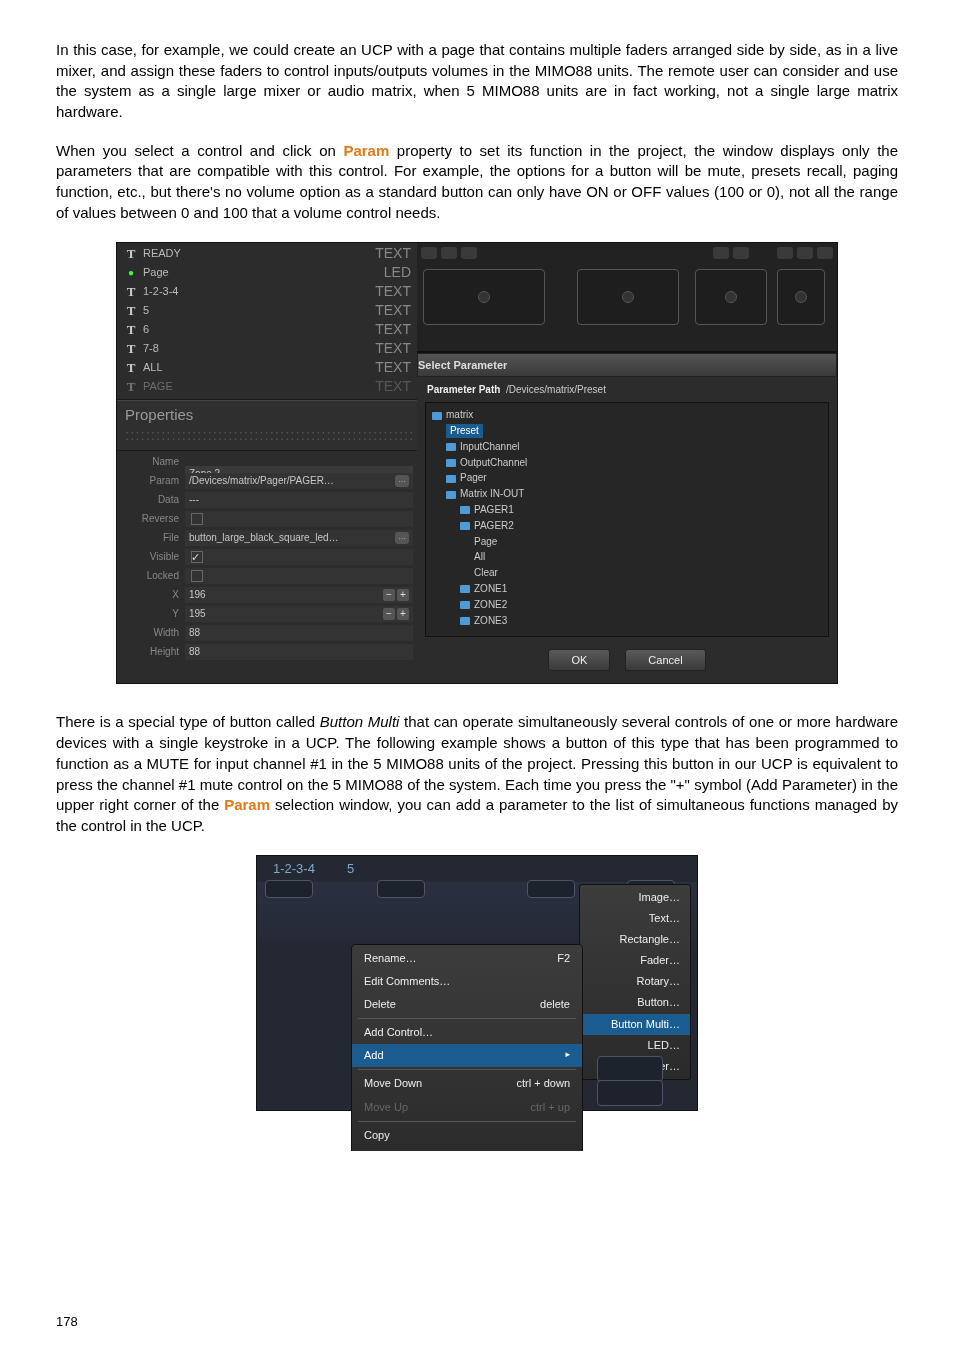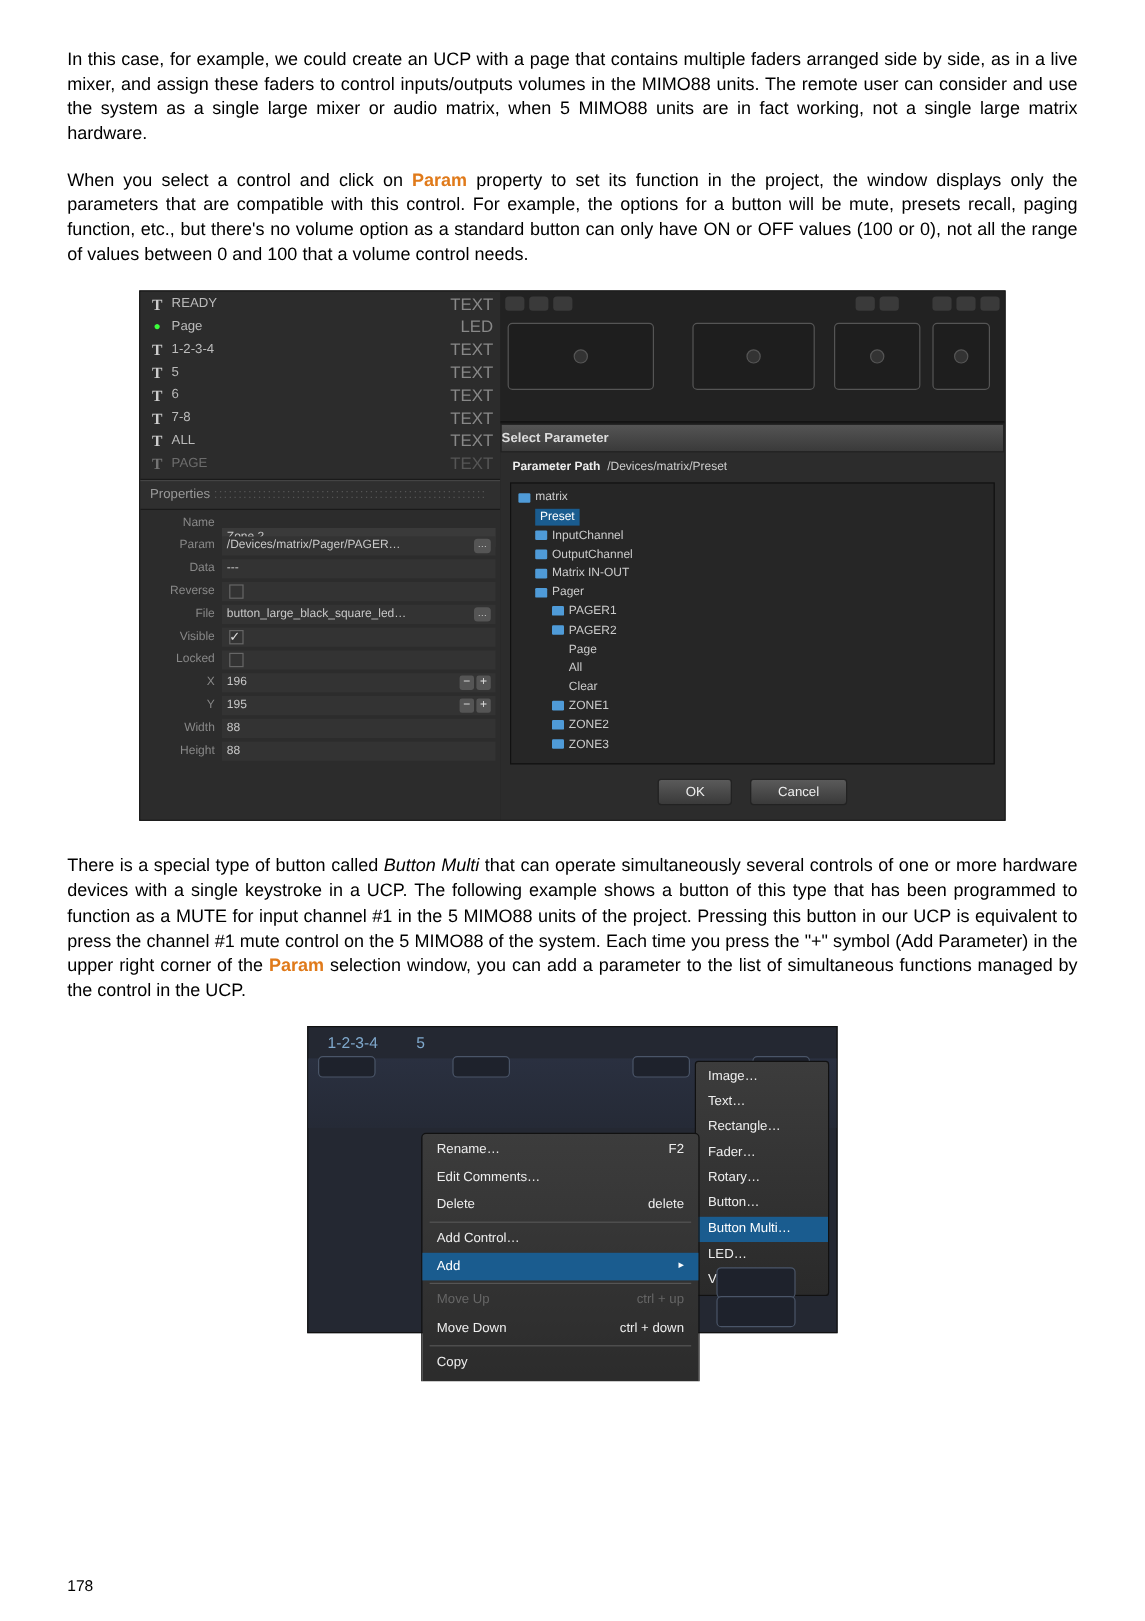--- a/index.html
+++ b/index.html
@@ -31,21 +31,21 @@
   .fig1-left { width: 300px; background: #2c2c2c; }
   .fig1-right { flex: 1; background: #262626; position: relative; }
 
   .itemlist { padding: 2px 0; border-bottom: 1px solid #1a1a1a; }
   .itemrow { display: flex; align-items: center; height: 19px; padding: 0 6px; }
   .itemrow .icon { width: 16px; text-align: center; font-weight: bold; font-family: Georgia, serif; font-size: 13px; }
   .itemrow .icon.led { color: #3cff3c; font-family: Arial; font-size: 10px; }
   .itemrow .lbl { flex: 1; padding-left: 4px; color: #bbb; }
   .itemrow .tag { color: #888; font-size: 14px; }
 
-  .props-title { background: #2f2f2f; padding: 4px 8px; color: #999; font-size: 11px; border-top: 1px solid #444; border-bottom: 1px solid #1a1a1a; }
+  .props-title { background: #2f2f2f; padding: 4px 8px; color: #999; font-size: 15px; border-top: 1px solid #444; border-bottom: 1px solid #1a1a1a; }
   .dotfill { display:inline-block; letter-spacing:1px; color:#555; }
   .props { padding: 2px 0 12px 0; }
   .prow { display: flex; align-items: center; height: 19px; padding: 0 4px; }
   .prow .pk { width: 58px; text-align: right; color: #888; font-size: 10px; padding-right: 6px; }
   .prow .pv { flex: 1; color: #c8c8c8; font-size: 10px; padding-left: 4px; background: #333; height: 16px; line-height: 16px; display:flex; align-items:center; }
   .prow .pv.hi { background: #3a3a3a; margin-top: 24px; }
   .pv .chk { width:10px; height:10px; border:1px solid #666; display:inline-block; margin-left:2px; position:relative; }
   .pv .chk.on::after { content:"✓"; position:absolute; top:-3px; left:-1px; color:#ddd; font-size:11px; }
   .pv .ellips { margin-left:auto; margin-right:4px; width:14px; height:12px; border-radius:3px; background:#555; text-align:center; line-height:10px; font-size:8px; color:#ccc; }
   .pv .pmbtns { margin-left:auto; margin-right:4px; display:flex; gap:2px; }
@@ -69,21 +69,21 @@
   .ticon { display:inline-block; width:10px; height:8px; background:#4f9bd8; margin-right:4px; vertical-align:middle; border-radius:1px; }
   .tsel { background:#1a5c8f; color:#fff; padding:0 4px; display:inline-block; }
   .pd-btns { text-align:center; padding:8px 0 12px 0; }
   .pd-btns button { background:linear-gradient(#5a5a5a,#3a3a3a); border:1px solid #222; color:#eee; font-size:11px; padding:4px 22px; border-radius:3px; margin:0 6px; cursor:pointer; }
 
   
   .fig2 { width: 440px; margin: 10px auto 0 auto; background:#242832; color:#ddd; font-size:11px; border:1px solid #111; position:relative; }
   .fig2-tabs { display:flex; height:26px; }
   .fig2-tab { padding:4px 16px; color:#7fa8cc; font-size:13px; }
   .fig2-tab.active { }
-  .blank-row { height:58px; background:linear-gradient(#2a3040,#252a36); position:relative; }
+  .blank-row { height:58px; background:linear-gradient(#2a3040,#252a36); position:relative;text-align:right; }
   .submenu { position:absolute; right:6px; top:2px; width:110px; background:linear-gradient(#3c3c3c,#2a2a2a); border:1px solid #111; border-radius:3px; padding:2px 0; }
   .submenu .mi { padding:3px 10px; font-size:11px; color:#eee; }
   .submenu .mi.hl { background:#1a5c8f; color:#fff; }
   .ctx { position:absolute; left:94px; top:88px; width:230px; background:linear-gradient(#3c3c3c,#2a2a2a); border:1px solid #111; border-radius:4px; padding:2px 0; z-index:5; }
   .ctx .mi { display:flex; justify-content:space-between; padding:4px 12px; font-size:11px; color:#eee; }
   .ctx .mi.dis { color:#666; }
   .ctx .mi.hl { background:#1a5c8f; color:#fff; }
   .ctx .sep { height:1px; background:#555; margin:2px 6px; }
   .fig2 .spacer { height:170px; }
   .fig2 .slot { position:absolute; width:64px; height:24px; border:1px solid #4a5568; border-radius:4px; background:#1e222c; }
@@ -244,22 +244,22 @@
           </div>
       </div>
       <div class="param-dialog">
         <div class="pd-title">Select Parameter</div>
         <div class="pd-path"><b>Parameter Path</b>&nbsp;&nbsp;<span>/Devices/matrix/Preset</span></div>
         <div class="tree">
           <div class="tnode"><span class="ticon"></span><span>matrix</span></div>
           <div class="tnode tindent1"><span class="tsel">Preset</span></div>
           <div class="tnode tindent1"><span class="ticon"></span><span>InputChannel</span></div>
           <div class="tnode tindent1"><span class="ticon"></span><span>OutputChannel</span></div>
+          <div class="tnode tindent1"><span class="ticon"></span><span>Pager</span></div>
           <div class="tnode tindent1"><span class="ticon"></span><span>Matrix IN-OUT</span></div>
-          <div class="tnode tindent1"><span class="ticon"></span><span>Pager</span></div>
           <div class="tnode tindent2"><span class="ticon"></span><span>PAGER1</span></div>
           <div class="tnode tindent2"><span class="ticon"></span><span>PAGER2</span></div>
           <div class="tnode tindent3"><span>Page</span></div>
           <div class="tnode tindent3"><span>All</span></div>
           <div class="tnode tindent3"><span>Clear</span></div>
           <div class="tnode tindent2"><span class="ticon"></span><span>ZONE1</span></div>
           <div class="tnode tindent2"><span class="ticon"></span><span>ZONE2</span></div>
           <div class="tnode tindent2"><span class="ticon"></span><span>ZONE3</span></div>
         </div>
         <div class="pd-btns">
@@ -317,28 +317,28 @@
     <div class="sep"></div>
     <div class="mi">
         <span>Add Control…</span>
         <span></span>
       </div>
     <div class="mi hl">
         <span>Add</span>
         <span class="arrow">▸</span>
       </div>
     <div class="sep"></div>
+    <div class="mi">
+        <span>Move Down</span>
+        <span>ctrl + down</span>
+      </div>
     <div class="mi dis">
         <span>Move Up</span>
         <span>ctrl + up</span>
       </div>
-    <div class="mi">
-        <span>Move Down</span>
-        <span>ctrl + down</span>
-      </div>
     <div class="sep"></div>
     <div class="mi">
         <span>Copy</span>
         <span></span>
       </div>
     <div class="mi dis">
         <span>Paste</span>
         <span></span>
       </div>
   </div>

